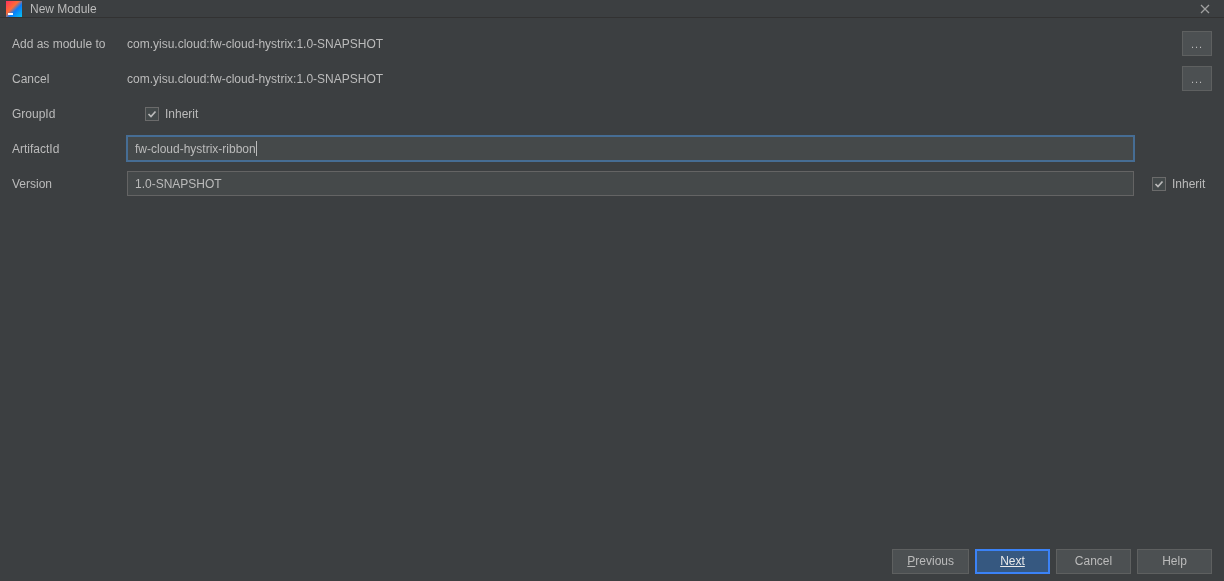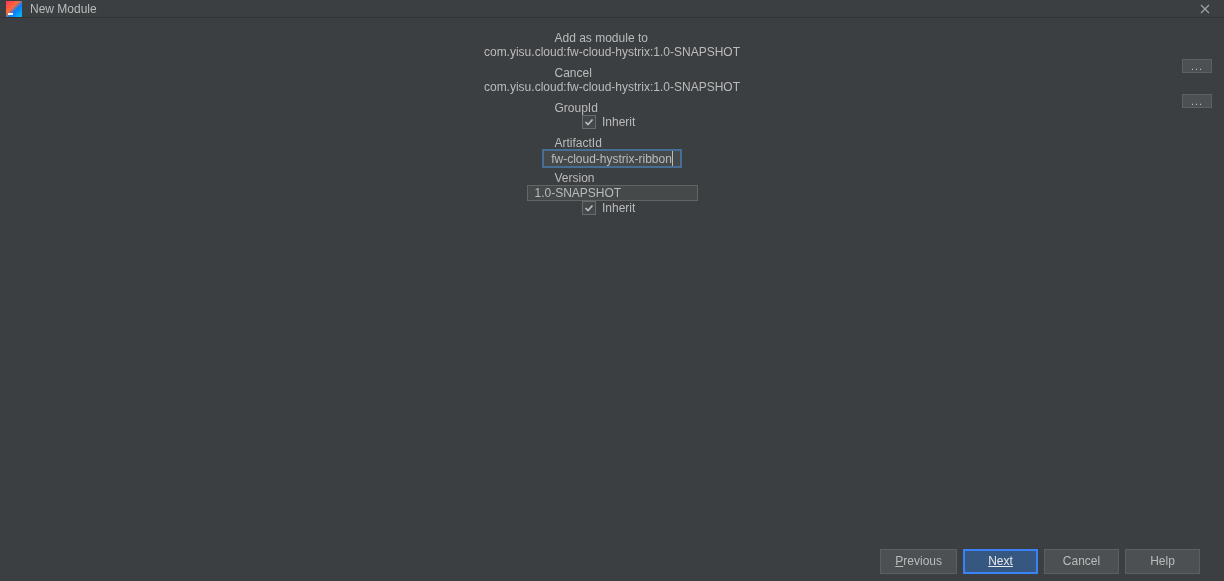--- a/index.html
+++ b/index.html
@@ -57,21 +57,20 @@
       cursor: pointer;
     }
     .form-area {
       padding: 13px 12px 0 12px;
     }
     .form-row {
       display: flex;
       align-items: center;
       margin-bottom: 10px;
       height: 25px;
-      flex-direction: column;
     }
     .form-label {
       width: 115px;
       font-size: 12px;
       color: #bbbbbb;
     }
     .form-value {
       font-size: 12px;
       color: #bbbbbb;
       flex: 1;
@@ -100,20 +99,21 @@
       font-size: 12px;
       outline: none;
     }
     .text-input.focused {
       border: 1px solid #466d94;
       box-shadow: 0 0 0 1px #466d94;
     }
     .inherit-box {
       display: flex;
       align-items: center;
+      margin-left: 18px;
       width: 60px;
     }
     .checkbox {
       width: 14px;
       height: 14px;
       background: #43494a;
       border: 1px solid #6b6b6b;
       margin-right: 6px;
       position: relative;
       cursor: pointer;
@@ -130,21 +130,21 @@
       color: #bbbbbb;
     }
     .spacer {
       width: 78px;
       display: inline-block;
     }
     .button-bar {
       position: absolute;
       bottom: 0;
       left: 0;
-      right: 12px;
+      right: 0;
       height: 40px;
       display: flex;
       align-items: center;
       justify-content: flex-end;
       padding: 0 12px;
       gap: 6px;
     }
     .btn {
       min-width: 75px;
       height: 25px;

